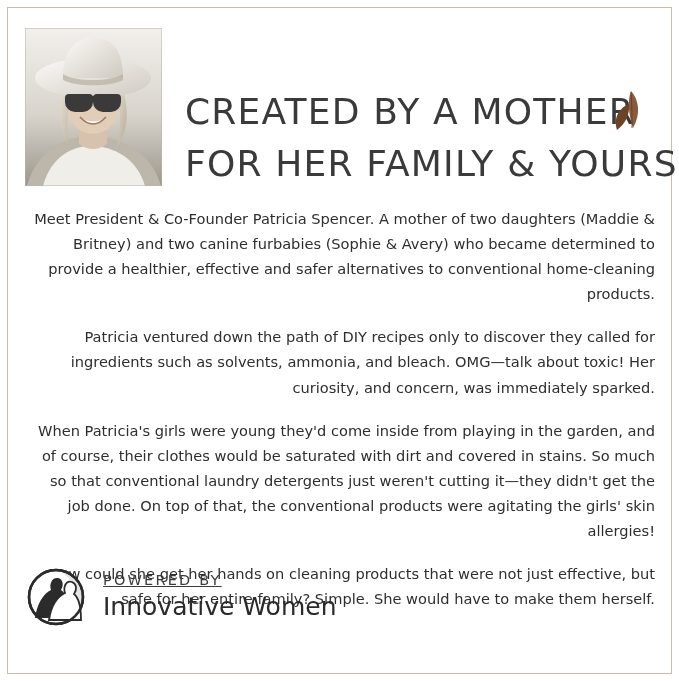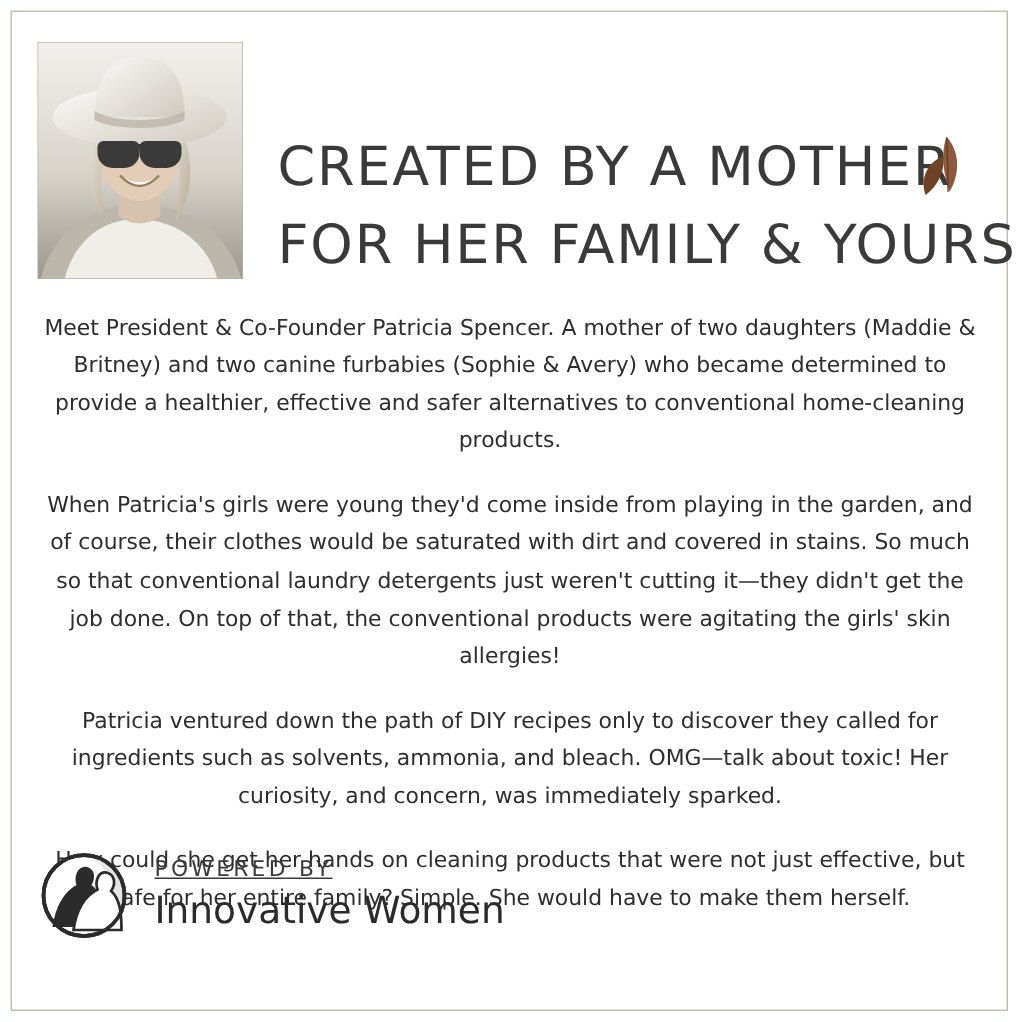--- a/index.html
+++ b/index.html
@@ -85,21 +85,21 @@
     left: 0;
     top: 178px;
     width: 630px;
   }
   .para {
     font-family: "DejaVu Sans", sans-serif;
     font-size: 14.6px;
     line-height: 1.72;
     color: #2e2e2e;
     margin: 0 0 18px 0;
-    text-align: center;
+    text-align: right;
   }
 
   
   .footer {
     position: absolute;
     left: 2px;
     bottom: 28px;
     display: flex;
     align-items: center;
   }
@@ -190,22 +190,22 @@
             <path d="M26 1 C 34 10, 36 24, 28 38 C 24 26, 22 12, 26 1 Z" fill="#8a5a3b"></path>
             <path d="M24 14 C 14 18, 8 28, 12 40 C 20 34, 25 25, 24 14 Z" fill="#6d4227"></path>
             <path d="M26 2 C 27 16, 27 28, 27 38" stroke="#5a3a23" stroke-width="0.8" fill="none"></path>
           </svg>
         </div>
       </div>
     </div>
 
     <div class="body">
       <p class="para">Meet President &amp; Co-Founder Patricia Spencer. A mother of two daughters (Maddie &amp; Britney) and two canine furbabies (Sophie &amp; Avery) who became determined to provide a healthier, effective and safer alternatives to conventional home-cleaning products.</p>
+      <p class="para">Patricia ventured down the path of DIY recipes only to discover they called for ingredients such as solvents, ammonia, and bleach. OMG—talk about toxic! Her curiosity, and concern, was immediately sparked.</p>
       <p class="para">When Patricia's girls were young they'd come inside from playing in the garden, and of course, their clothes would be saturated with dirt and covered in stains. So much so that conventional laundry detergents just weren't cutting it—they didn't get the job done. On top of that, the conventional products were agitating the girls' skin allergies!</p>
-      <p class="para">Patricia ventured down the path of DIY recipes only to discover they called for ingredients such as solvents, ammonia, and bleach. OMG—talk about toxic! Her curiosity, and concern, was immediately sparked.</p>
       <p class="para">How could she get her hands on cleaning products that were not just effective, but safe for her entire family? Simple. She would have to make them herself.</p>
     </div>
 
     <div class="footer">
       <div class="footer-logo">
         <svg width="58" height="58" viewBox="0 0 58 58" xmlns="http://www.w3.org/2000/svg" aria-hidden="true">
           <circle cx="29" cy="29" r="27" fill="#ffffff" stroke="#2b2b2b" stroke-width="2.5"></circle>
           <path d="M29 3 A26 26 0 0 1 29 55 A18 26 0 0 0 29 3 Z" fill="#2b2b2b" opacity="0.12"></path>
 
           <path d="M8 50 C 10 36, 16 26, 24 22 C 22 16, 25 9, 31 10 C 36 11, 37 17, 34 22 C 40 26, 43 36, 44 50 Z" fill="#2b2b2b"></path>

